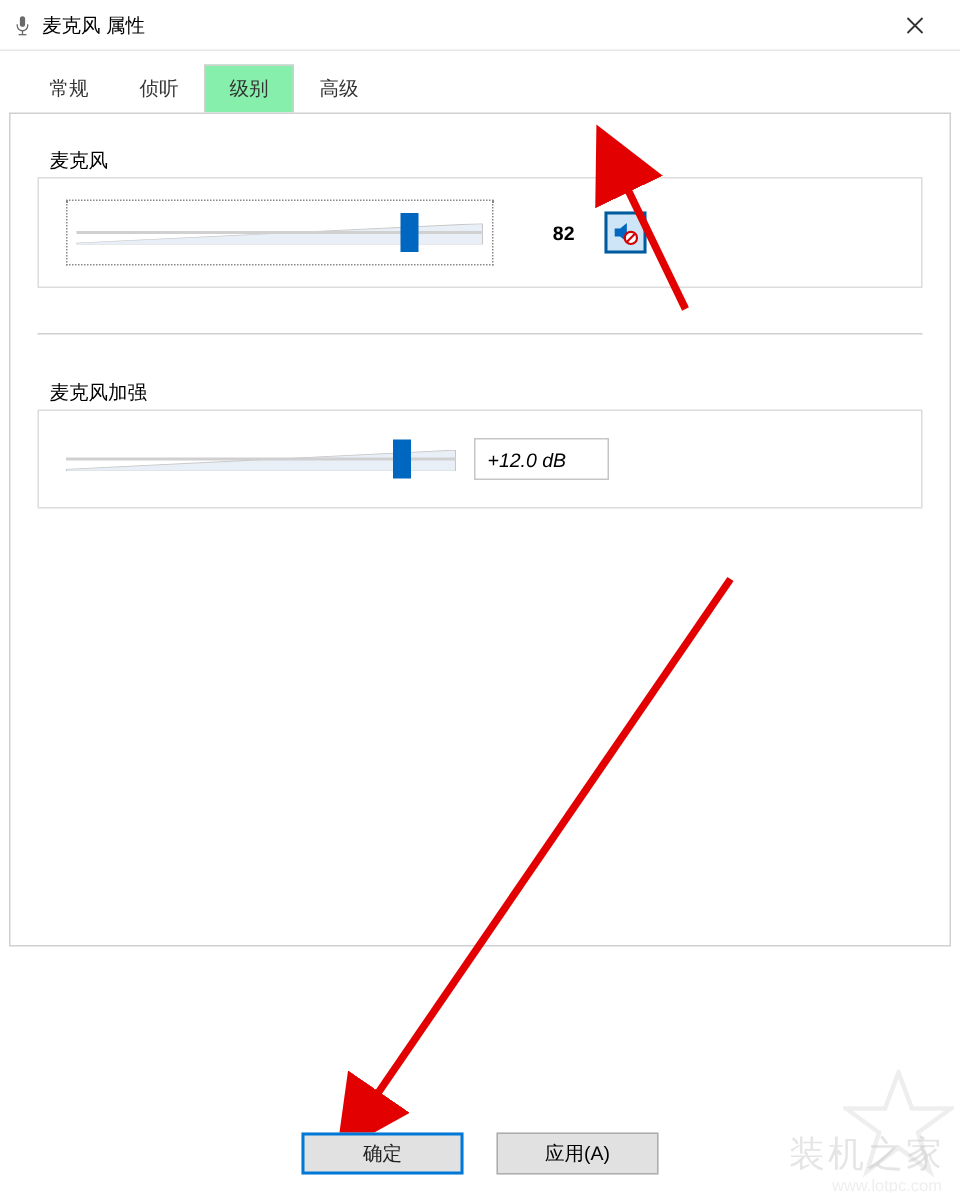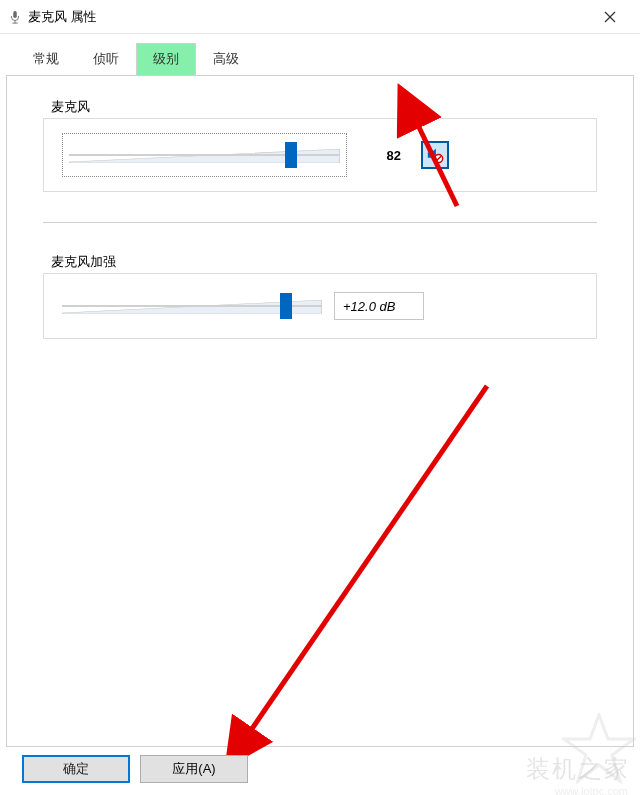--- a/index.html
+++ b/index.html
@@ -10,21 +10,21 @@
   .titlebar .title { flex: 0 0 auto; color: #000000; }
   .titlebar .spacer { flex: 1; }
   .close-btn { width: 44px; height: 34px; display:flex; align-items:center; justify-content:center; color:#333; cursor:pointer; }
 
   .content { padding: 8px 6px 0 6px; }
 
   .tabs-wrap { padding-left: 10px; }
   .tabstrip { display:flex; height: 33px; }
   .tab { padding: 6px 16px; color:#333; border:1px solid transparent; position:relative; top:1px; cursor:pointer; }
   .tab.active { background:#86efac; border:1px solid #d0d0d0; border-bottom:1px solid #fff; }
-  .tabpanel { border:1px solid #d0d0d0; height: 672px; background:#fff; position:relative; padding: 22px 36px; }
+  .tabpanel { border:1px solid #d0d0d0; height: 556px; background:#fff; position:relative; padding: 22px 18px; }
 
   .group-label { color:#000; margin-bottom: 2px; padding-left: 8px; }
   .group-box { border:1px solid #dcdcdc; padding: 14px 18px; display:flex; align-items:center; gap: 20px; position:relative; }
   .group-box.mic { padding: 14px 18px 14px 18px; font-weight: bold; }
 
   .slider-holder { border:1px dotted #888; padding: 4px 6px; width: 285px; height: 44px; display:flex; align-items:center; }
   .slider { position:relative; width: 100%; height: 36px; }
   .slider .track { position:absolute; left:0; right:0; top:50%; height:2px; background:#d0d0d0; transform:translateY(-50%); }
   .slider .wedge { position:absolute; left:0; right:0; top:12px; height:14px; }
   .slider .wedge svg { width:100%; height:100%; display:block; }
@@ -34,21 +34,21 @@
 
   .mute-btn { width:28px; height:28px; border:2px solid #005a9e; background:#cde5f7; display:flex; align-items:center; justify-content:center; position:relative; cursor:pointer; }
   .mute-svg { width:18px; height:18px; }
 
   .divider { height:0; border-top:1px solid #cfcfcf; margin: 30px 0; }
 
   .boost-row { display:flex; align-items:center; gap: 12px; }
   .boost-slider-wrap { width: 260px; height:36px; }
   .boost-display { width: 90px; height: 28px; border:1px solid #c6c6c6; background:#fff; display:flex; align-items:center; padding:0 8px; color:#000;font-style:italic; }
 
-  .buttons { position:absolute; bottom: 12px; left:0; right:0; display:flex; justify-content:flex-start; gap: 10px; padding: 0 22px; }
+  .buttons { position:absolute; bottom: 12px; left:0; right:0; display:flex; justify-content:center; gap: 22px; padding: 0 22px; }
   .btn { min-width: 108px; height: 28px; border:1px solid #adadad; background:#e1e1e1; color:#222; display:flex; align-items:center; justify-content:center; cursor:pointer; }
   .btn.default { border:1px solid #0078d7; box-shadow: inset 0 0 0 1px #0078d7; }
   .btn.disabled { color:#000000; cursor:default; }
 
   
   .arrow { position:absolute; pointer-events:none; }
   .arrow svg { overflow:visible; }
 
   
   .watermark { position:absolute; right:4px; bottom:8px; opacity:0.35; }

